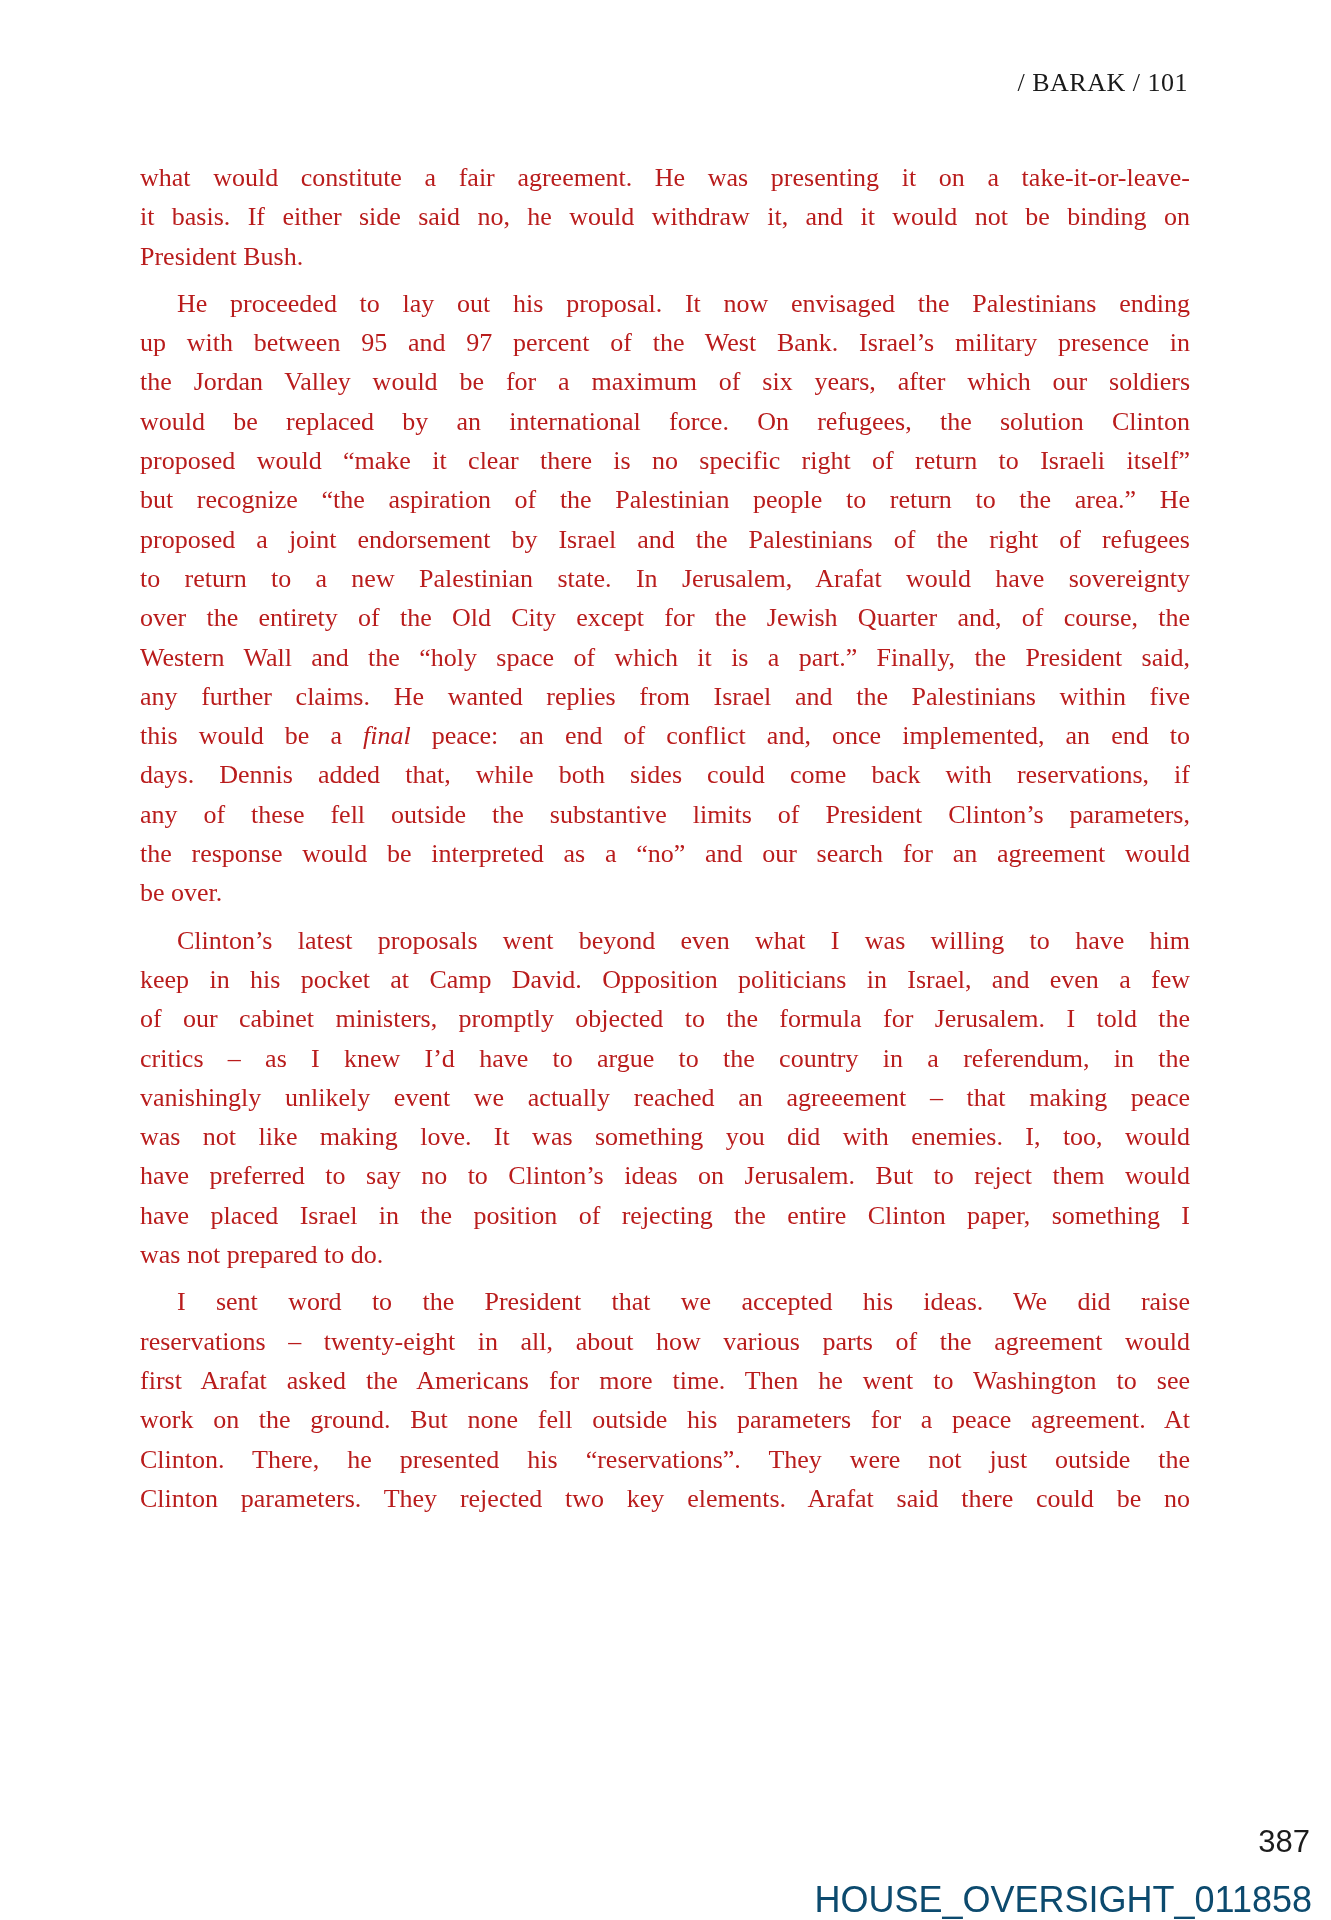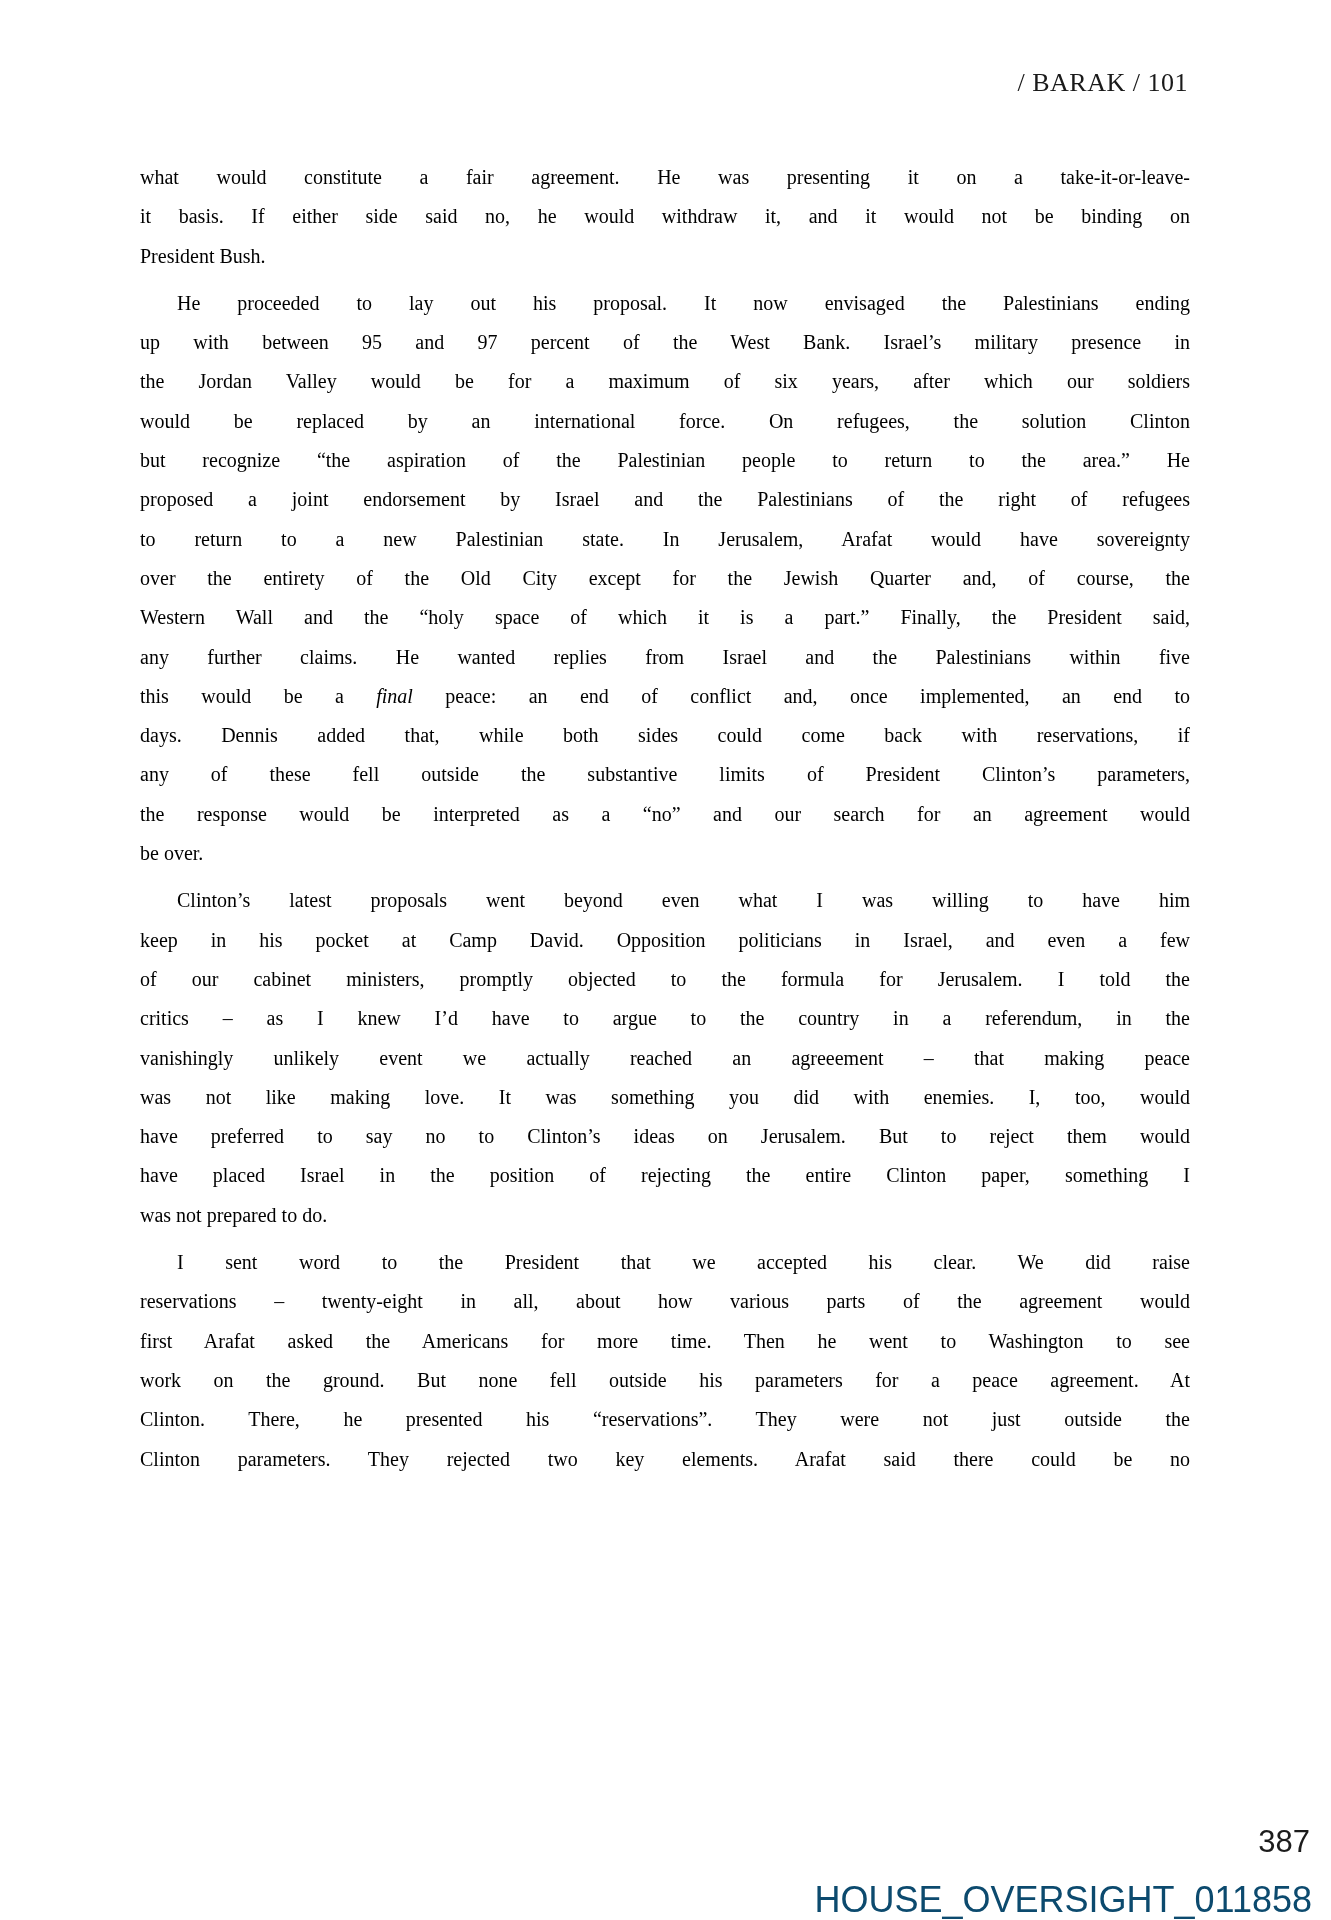--- a/index.html
+++ b/index.html
@@ -22,23 +22,23 @@
     letter-spacing: 0.5px;
     color: #1a1a1a;
     white-space: nowrap;
   }
   .body-text {
     position: absolute;
     left: 140px;
     top: 158px;
     width: 1050px;
     font-family: "Liberation Serif", "DejaVu Serif", serif;
-    font-size: 20px;
+    font-size: 26px;
     line-height: 39.3px;
-    color: #000000;
+    color: #b91c1c;
   }
   .paragraph { margin: 0; }
   .paragraph + .paragraph { margin-top: 8px; }
   .line {
     text-align: justify;
     text-align-last: justify;
   }
   .line.last { text-align-last: left; }
   .paragraph.indent .line:first-child { text-indent: 37px; }
   .page-number {
@@ -70,20 +70,21 @@
       <div class="paragraph">
         <div class="line">what would constitute a fair agreement. He was presenting it on a take-it-or-leave-</div>
         <div class="line">it basis. If either side said no, he would withdraw it, and it would not be binding on</div>
         <div class="line last">President Bush.</div>
       </div>
       <div class="paragraph indent">
         <div class="line">He proceeded to lay out his proposal. It now envisaged the Palestinians ending</div>
         <div class="line">up with between 95 and 97 percent of the West Bank. Israel’s military presence in</div>
         <div class="line">the Jordan Valley would be for a maximum of six years, after which our soldiers</div>
         <div class="line">would be replaced by an international force. On refugees, the solution Clinton</div>
+        <div class="line">proposed would “make it clear there is no specific right of return to Israeli itself”</div>
         <div class="line">but recognize “the aspiration of the Palestinian people to return to the area.” He</div>
         <div class="line">proposed a joint endorsement by Israel and the Palestinians of the right of refugees</div>
         <div class="line">to return to a new Palestinian state. In Jerusalem, Arafat would have sovereignty</div>
         <div class="line">over the entirety of the Old City except for the Jewish Quarter and, of course, the</div>
         <div class="line">Western Wall and the “holy space of which it is a part.” Finally, the President said,</div>
         <div class="line">any further claims. He wanted replies from Israel and the Palestinians within five</div>
         <div class="line">this would be a <i>final</i> peace: an end of conflict and, once implemented, an end to</div>
         <div class="line">days. Dennis added that, while both sides could come back with reservations, if</div>
         <div class="line">any of these fell outside the substantive limits of President Clinton’s parameters,</div>
         <div class="line">the response would be interpreted as a “no” and our search for an agreement would</div>
@@ -94,21 +95,21 @@
         <div class="line">keep in his pocket at Camp David. Opposition politicians in Israel, and even a few</div>
         <div class="line">of our cabinet ministers, promptly objected to the formula for Jerusalem. I told the</div>
         <div class="line">critics – as I knew I’d have to argue to the country in a referendum, in the</div>
         <div class="line">vanishingly unlikely event we actually reached an agreeement – that making peace</div>
         <div class="line">was not like making love. It was something you did with enemies. I, too, would</div>
         <div class="line">have preferred to say no to Clinton’s ideas on Jerusalem. But to reject them would</div>
         <div class="line">have placed Israel in the position of rejecting the entire Clinton paper, something I</div>
         <div class="line last">was not prepared to do.</div>
       </div>
       <div class="paragraph indent">
-        <div class="line">I sent word to the President that we accepted his clear. We did raise</div>
+        <div class="line">I sent word to the President that we accepted his ideas. We did raise</div>
         <div class="line">reservations – twenty-eight in all, about how various parts of the agreement would</div>
         <div class="line">first Arafat asked the Americans for more time. Then he went to Washington to see</div>
         <div class="line">work on the ground. But none fell outside his parameters for a peace agreement. At</div>
         <div class="line">Clinton. There, he presented his “reservations”. They were not just outside the</div>
         <div class="line">Clinton parameters. They rejected two key elements. Arafat said there could be no</div>
       </div>
     </div>
 
   <div class="page-number">387</div>
 

